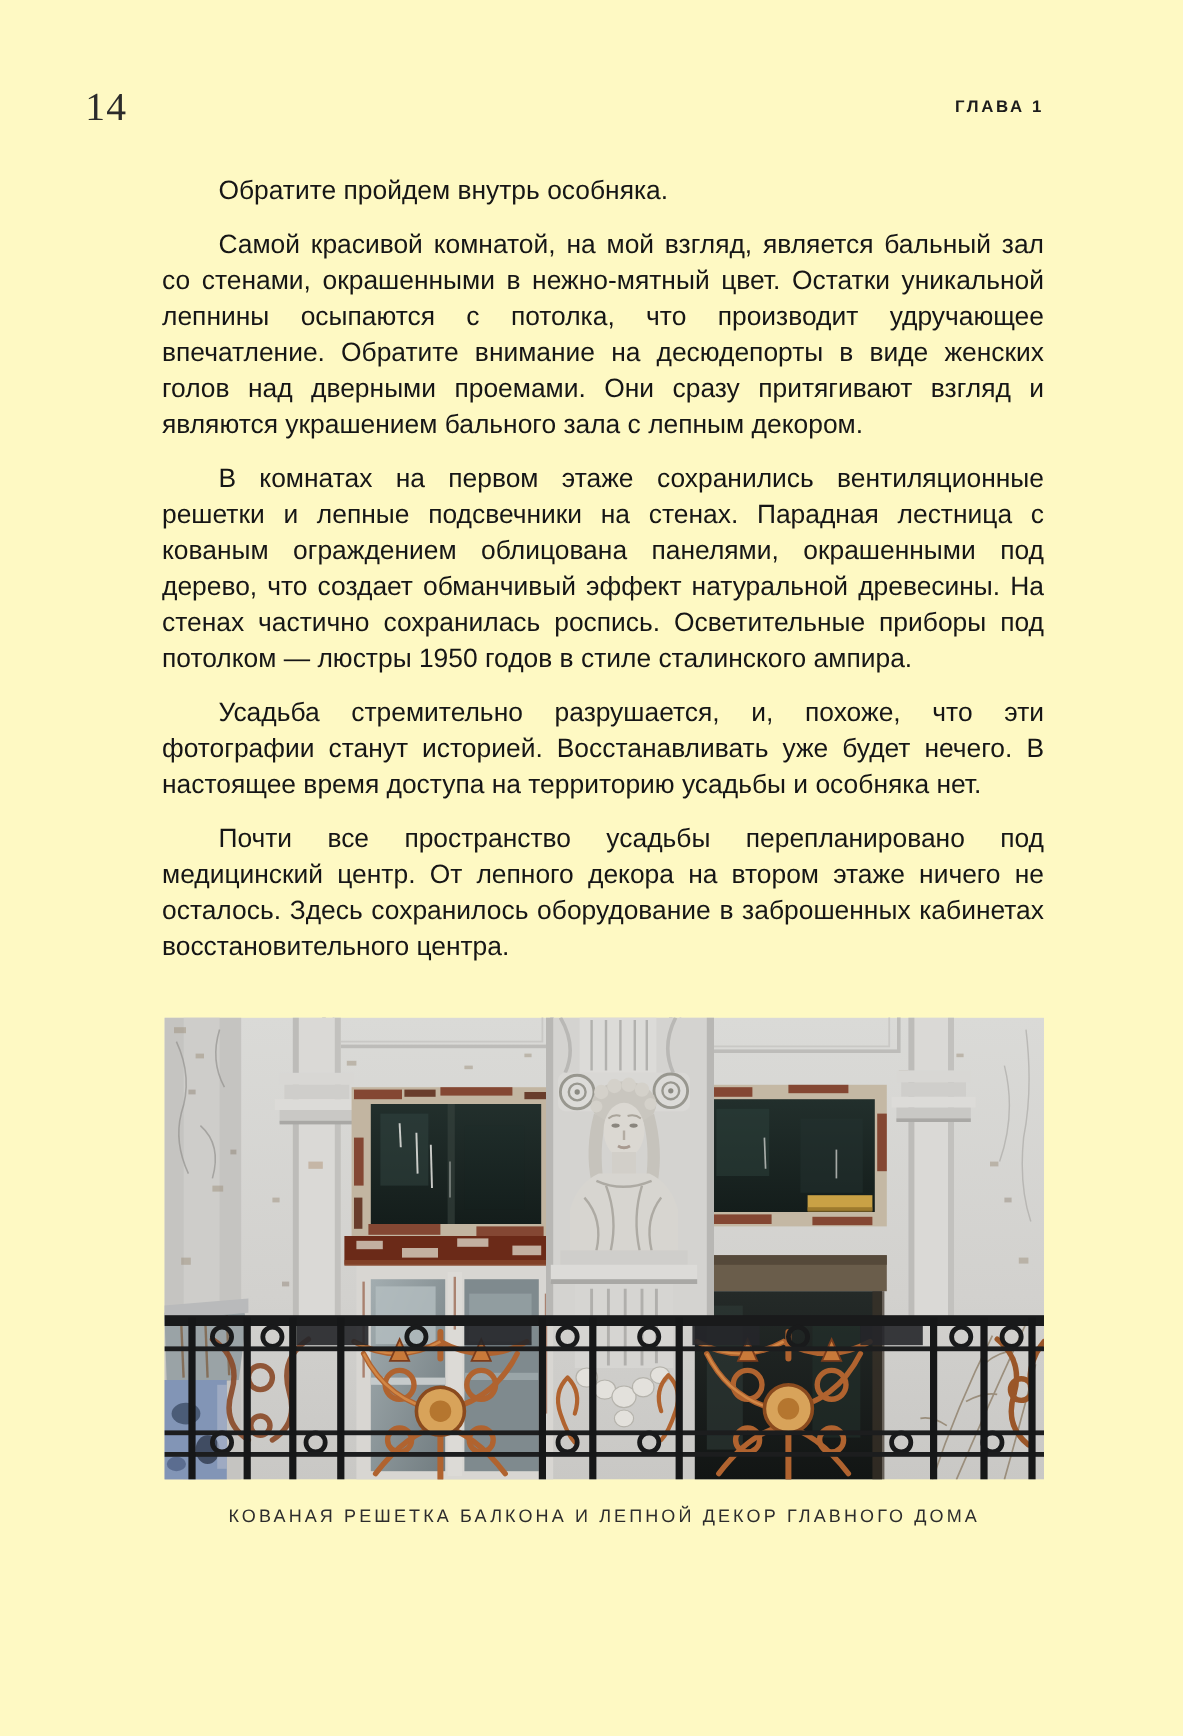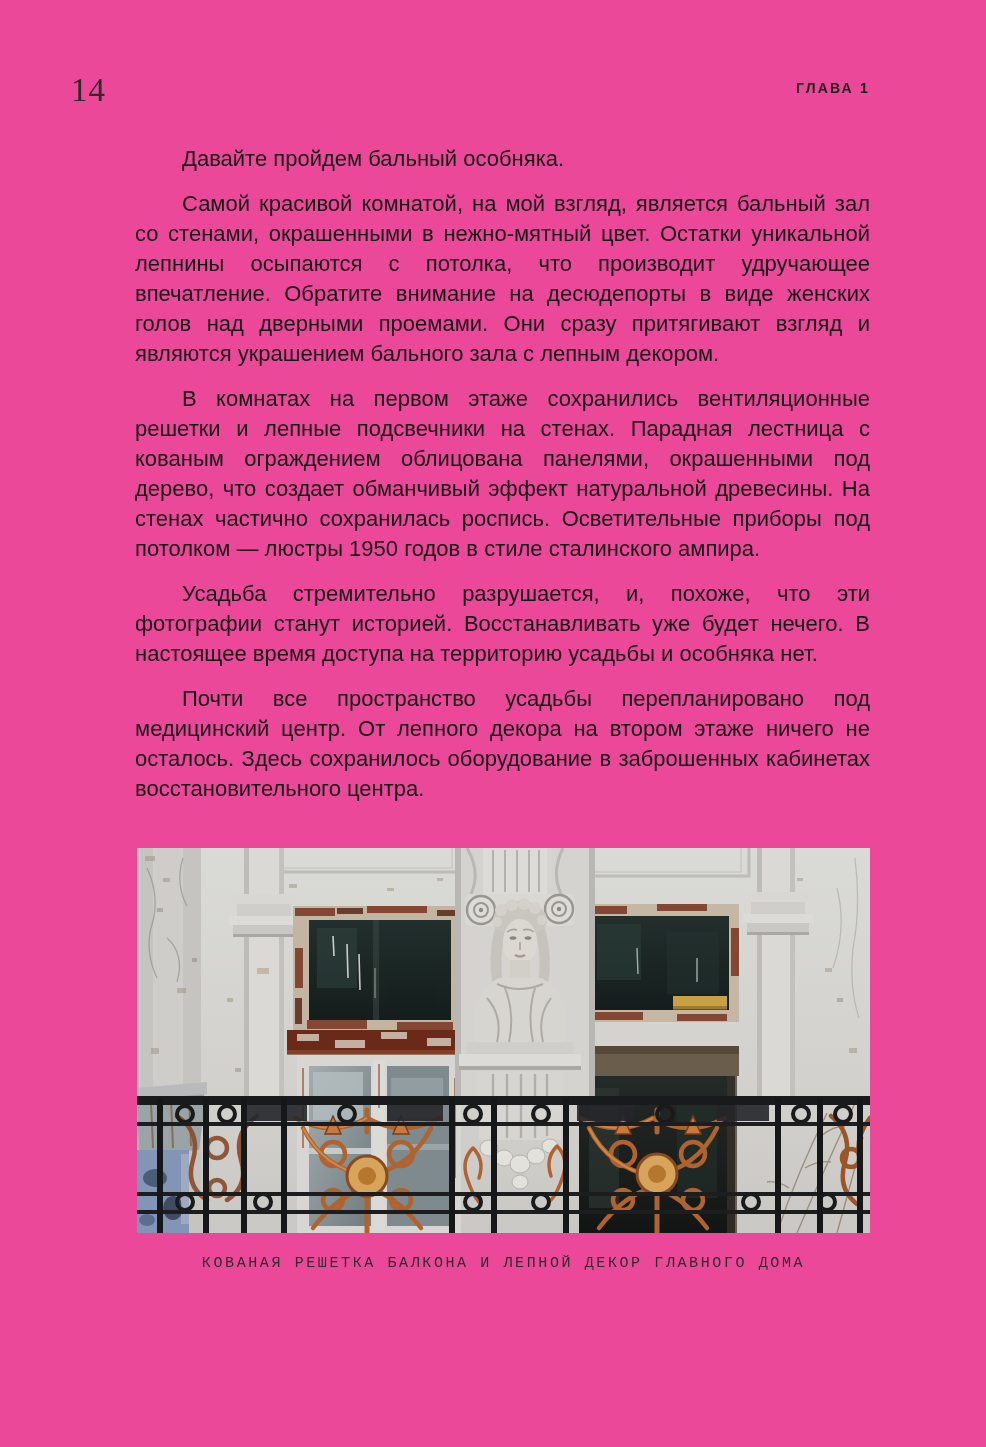--- a/index.html
+++ b/index.html
@@ -1,19 +1,19 @@
 <!DOCTYPE html>
 <html><head>
 <meta charset="utf-8">
 <style>
   html,body{margin:0;padding:0;background:#ffffff;}
   .page{
     position:relative;
     width:986px;height:1447px;
-    background:#ec4899;
+    background:#fef9c3;
     font-family:"Liberation Sans", sans-serif;
     overflow:hidden;
   }
   .page-number{
     position:absolute;left:71px;top:72px;
     font-family:"Liberation Serif", serif;
     font-size:33px;color:#2b2b2b;letter-spacing:1px;
   }
   .chapter-label{
     position:absolute;right:116px;top:80px;
@@ -29,33 +29,32 @@
   .body-text p{margin:0 0 15px 0;text-indent:47px;}
   figure.photo-figure{
     position:absolute;left:137px;top:848px;width:733px;margin:0;
   }
   .photo-frame{display:block;width:733px;height:385px;}
   figcaption{
     margin-top:22px;
     text-align:center;
     font-size:15px;color:#2d2d2d;
     letter-spacing:2.6px;
-    font-family:Liberation Mono, monospace;
   }
 </style>
 </head>
 <body>
 
 <div class="page">
 
   <div class="page-number">14</div>
   <div class="chapter-label">ГЛАВА 1</div>
 
   <main class="body-text">
-    <p>Давайте пройдем бальный особняка.</p>
+    <p>Обратите пройдем внутрь особняка.</p>
     <p>Самой красивой комнатой, на мой взгляд, является бальный зал со стенами, окрашенными в нежно-мятный цвет. Остатки уникальной лепнины осыпаются с потолка, что производит удручающее впечатление. Обратите внимание на десюдепорты в виде женских голов над дверными проемами. Они сразу притягивают взгляд и являются украшением бального зала с лепным декором.</p>
     <p>В комнатах на первом этаже сохранились вентиляционные решетки и лепные подсвечники на стенах. Парадная лестница с кованым ограждением облицована панелями, окрашенными под дерево, что создает обманчивый эффект натуральной древесины. На стенах частично сохранилась роспись. Осветительные приборы под потолком — люстры 1950 годов в стиле сталинского ампира.</p>
     <p>Усадьба стремительно разрушается, и, похоже, что эти фотографии станут историей. Восстанавливать уже будет нечего. В настоящее время доступа на территорию усадьбы и особняка нет.</p>
     <p>Почти все пространство усадьбы перепланировано под медицинский центр. От лепного декора на втором этаже ничего не осталось. Здесь сохранилось оборудование в заброшенных кабинетах восстановительного центра.</p>
   </main>
 
   <figure class="photo-figure">
     <svg class="photo-frame" viewBox="0 0 733 385" xmlns="http://www.w3.org/2000/svg">
       <defs>
         <linearGradient id="wall" x1="0" y1="0" x2="0" y2="1">

